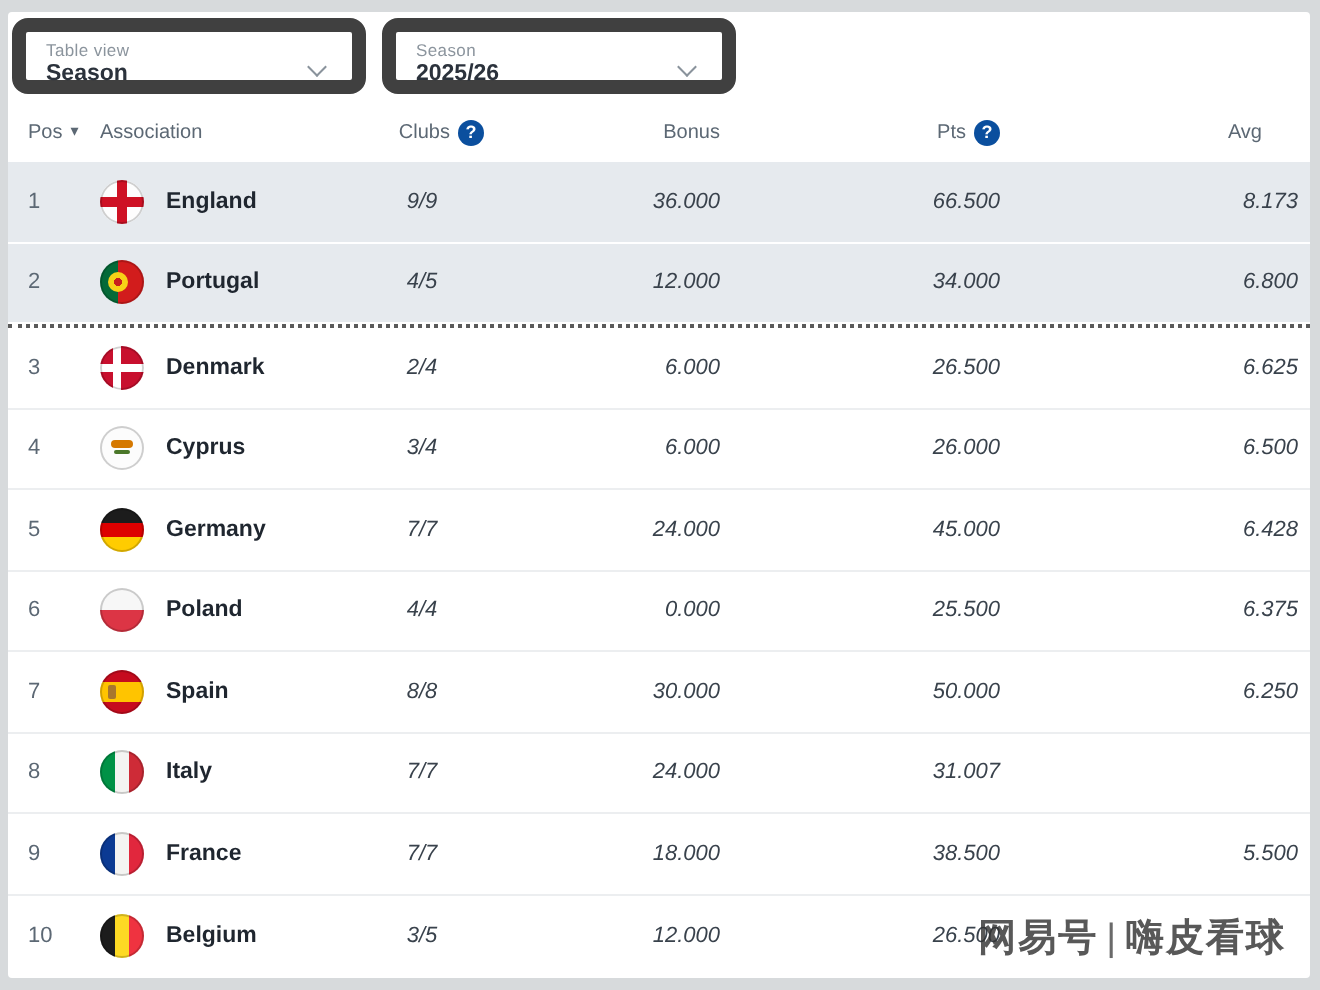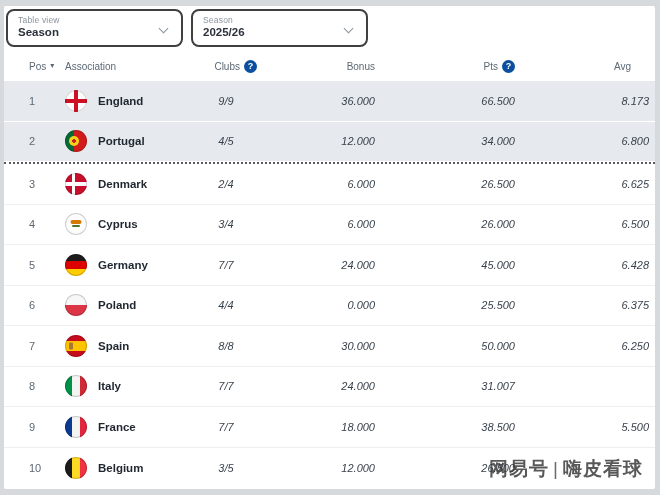--- a/index.html
+++ b/index.html
@@ -4,31 +4,31 @@
 <style>
   * { margin:0; padding:0; box-sizing:border-box; }
   html,body { width:660px; height:495px; overflow:hidden; }
   body { background:#d7dadc; font-family:"Liberation Sans", sans-serif; position:relative; }
 
   .card { position:absolute; left:4px; top:6px; right:5px; bottom:6px;
           background:#fff; border-radius:2px; overflow:hidden; }
 
   
   .controls { display:flex; gap:8px; padding:3px 0 0 2px; }
-  .dropdown { width:177px; height:38px; border:2px solid #404040; border-radius:8px;
+  .dropdown { width:177px; height:38px; border:7px solid #404040; border-radius:8px;
               background:#fff; padding:4px 10px; position:relative; cursor:pointer; }
   .dd-label { font-size:8.5px; color:#8b949d; letter-spacing:.2px; line-height:10px; }
   .dd-value { font-size:11.5px; font-weight:700; color:#2b323c; line-height:14px; }
   .chev { position:absolute; right:14px; top:14px; width:7px; height:7px;
           border-right:1.6px solid #8a939c; border-bottom:1.6px solid #8a939c;
           transform:rotate(45deg); }
 
   
   .grid { display:grid; grid-template-columns:36px 130px 62px 118px 140px 1fr;
-          align-items:center; padding-left:25px; padding-right:6px; }
+          align-items:center; padding-left:10px; padding-right:6px; }
   .c-clubs { text-align:center; }
   .c-bonus,.c-pts,.c-avg { text-align:right; }
 
   .thead { height:30px; margin-top:4px; font-size:10px; color:#5c6874; }
   .th { display:flex; align-items:center; gap:4px; }
   .th.c-clubs { justify-content:flex-end; }
   .th.c-bonus,.th.c-pts { justify-content:flex-end; }
   .th.c-avg { justify-content:flex-end; padding-right:18px; }
   .sort-ind { font-size:8px; color:#5c6874; line-height:8px; }
   .help { width:13px; height:13px; border-radius:50%; background:#0b4f9e; color:#fff;

